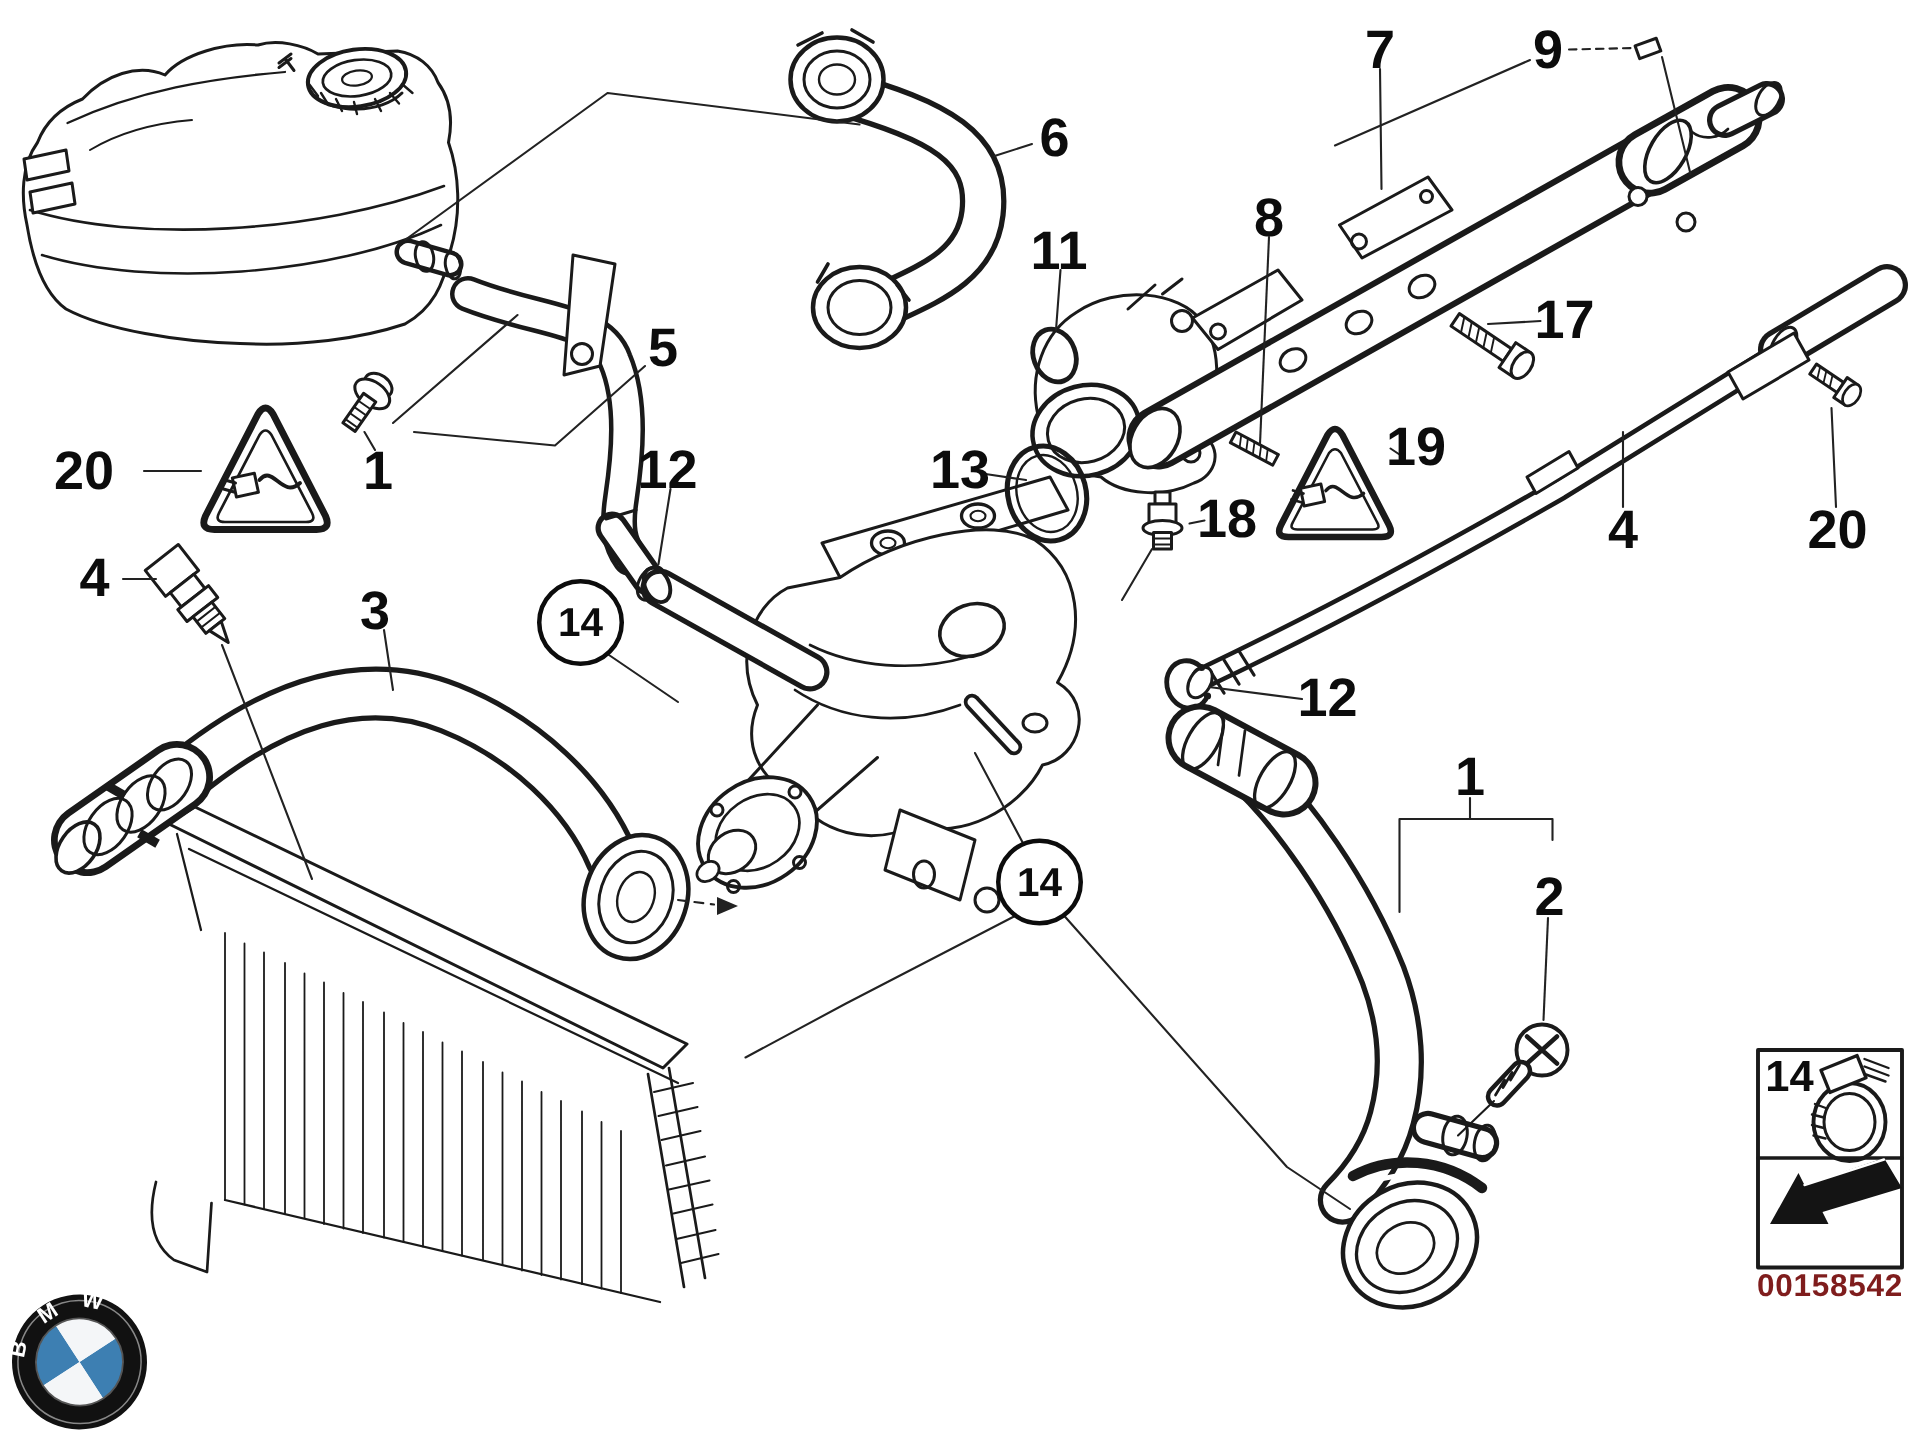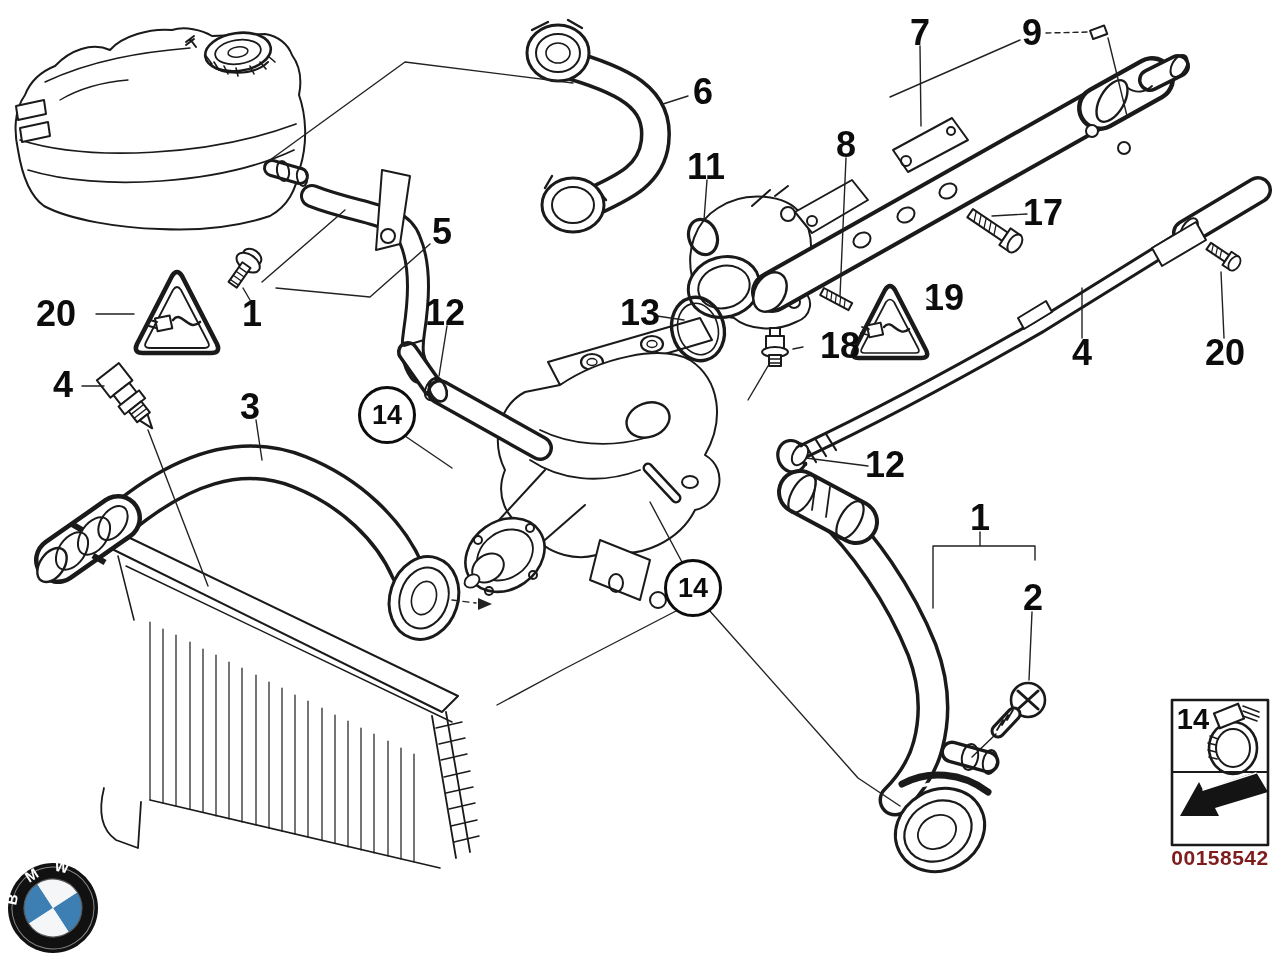--- a/index.html
+++ b/index.html
@@ -342,21 +342,21 @@
   <div class="callout" style="left:1082px;top:353px;">4</div>
   <div class="callout" style="left:706px;top:167px;text-align:right;">11</div>
   <div class="callout" style="left:445px;top:313px;">12</div>
   <div class="callout" style="left:885px;top:465px;">12</div>
   <div class="callout" style="left:640px;top:313px;">13</div>
   <div class="callout circled" style="left:387px;top:415px;">14</div>
   <div class="callout circled" style="left:693px;top:588px;">14</div>
   <div class="callout" style="left:252px;top:314px;">1</div>
   <div class="callout" style="left:1225px;top:353px;">20</div>
   <div class="callout" style="left:1043px;top:213px;">17</div>
-  <div class="callout" style="left:840px;top:346px;">18</div>
+  <div class="callout" style="left:818px;top:346px;">18</div>
   <div class="callout" style="left:944px;top:298px;text-align:right;">19</div>
   <div class="callout" style="left:56px;top:314px;">20</div>
 
   <div class="legend-num" style="left:1193px;top:719px;">14</div>
 
   <div id="image-code">00158542</div>
 
 </div>
 
 </body></html>

